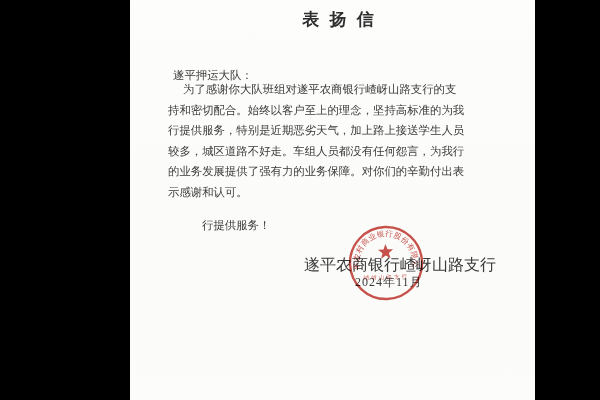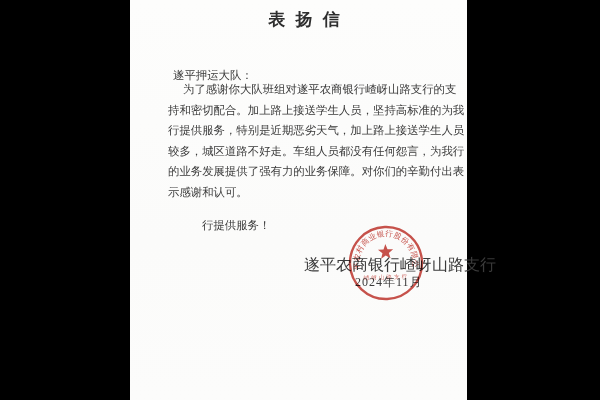--- a/index.html
+++ b/index.html
@@ -6,21 +6,21 @@
   body{
     width:600px;height:400px;
     background:#000;
     position:relative;
     overflow:hidden;
     font-family:"Liberation Serif","DejaVu Serif",serif;
   }
   .page{
     position:absolute;
     left:130px;top:0;
-    width:337px;height:400px;
+    width:405px;height:400px;
     background:linear-gradient(180deg,#fdfdfc 0%,#fbfbfa 60%,#fcfcfb 100%);
     color:#333;
   }
   .title{
     position:absolute;
     left:0;top:8px;width:100%;
     padding-left:14px;box-sizing:border-box;
     text-align:center;
     font-size:17px;font-weight:bold;
     letter-spacing:3px;
@@ -77,21 +77,21 @@
 <body>
 
 <div class="page">
 
   <div class="title">表 扬 信</div>
 
   <div class="salutation">遂平押运大队：</div>
 
   <div class="body-text">
     <div class="body-line indent">为了感谢你大队班组对遂平农商银行嵖岈山路支行的支</div>
-    <div class="body-line">持和密切配合。加上路上接送学生人员，坚持高标准的为我</div>
+    <div class="body-line">持和密切配合。始终以客户至上的理念，坚持高标准的为我</div>
     <div class="body-line">行提供服务，特别是近期恶劣天气，加上路上接送学生人员</div>
     <div class="body-line">较多，城区道路不好走。车组人员都没有任何怨言，为我行</div>
     <div class="body-line">的业务发展提供了强有力的业务保障。对你们的辛勤付出表</div>
     <div class="body-line">示感谢和认可。</div>
   </div>
 
   <div class="closing">行提供服务！</div>
 
   <div class="signature">遂平农商银行嵖岈山路支行</div>
 

